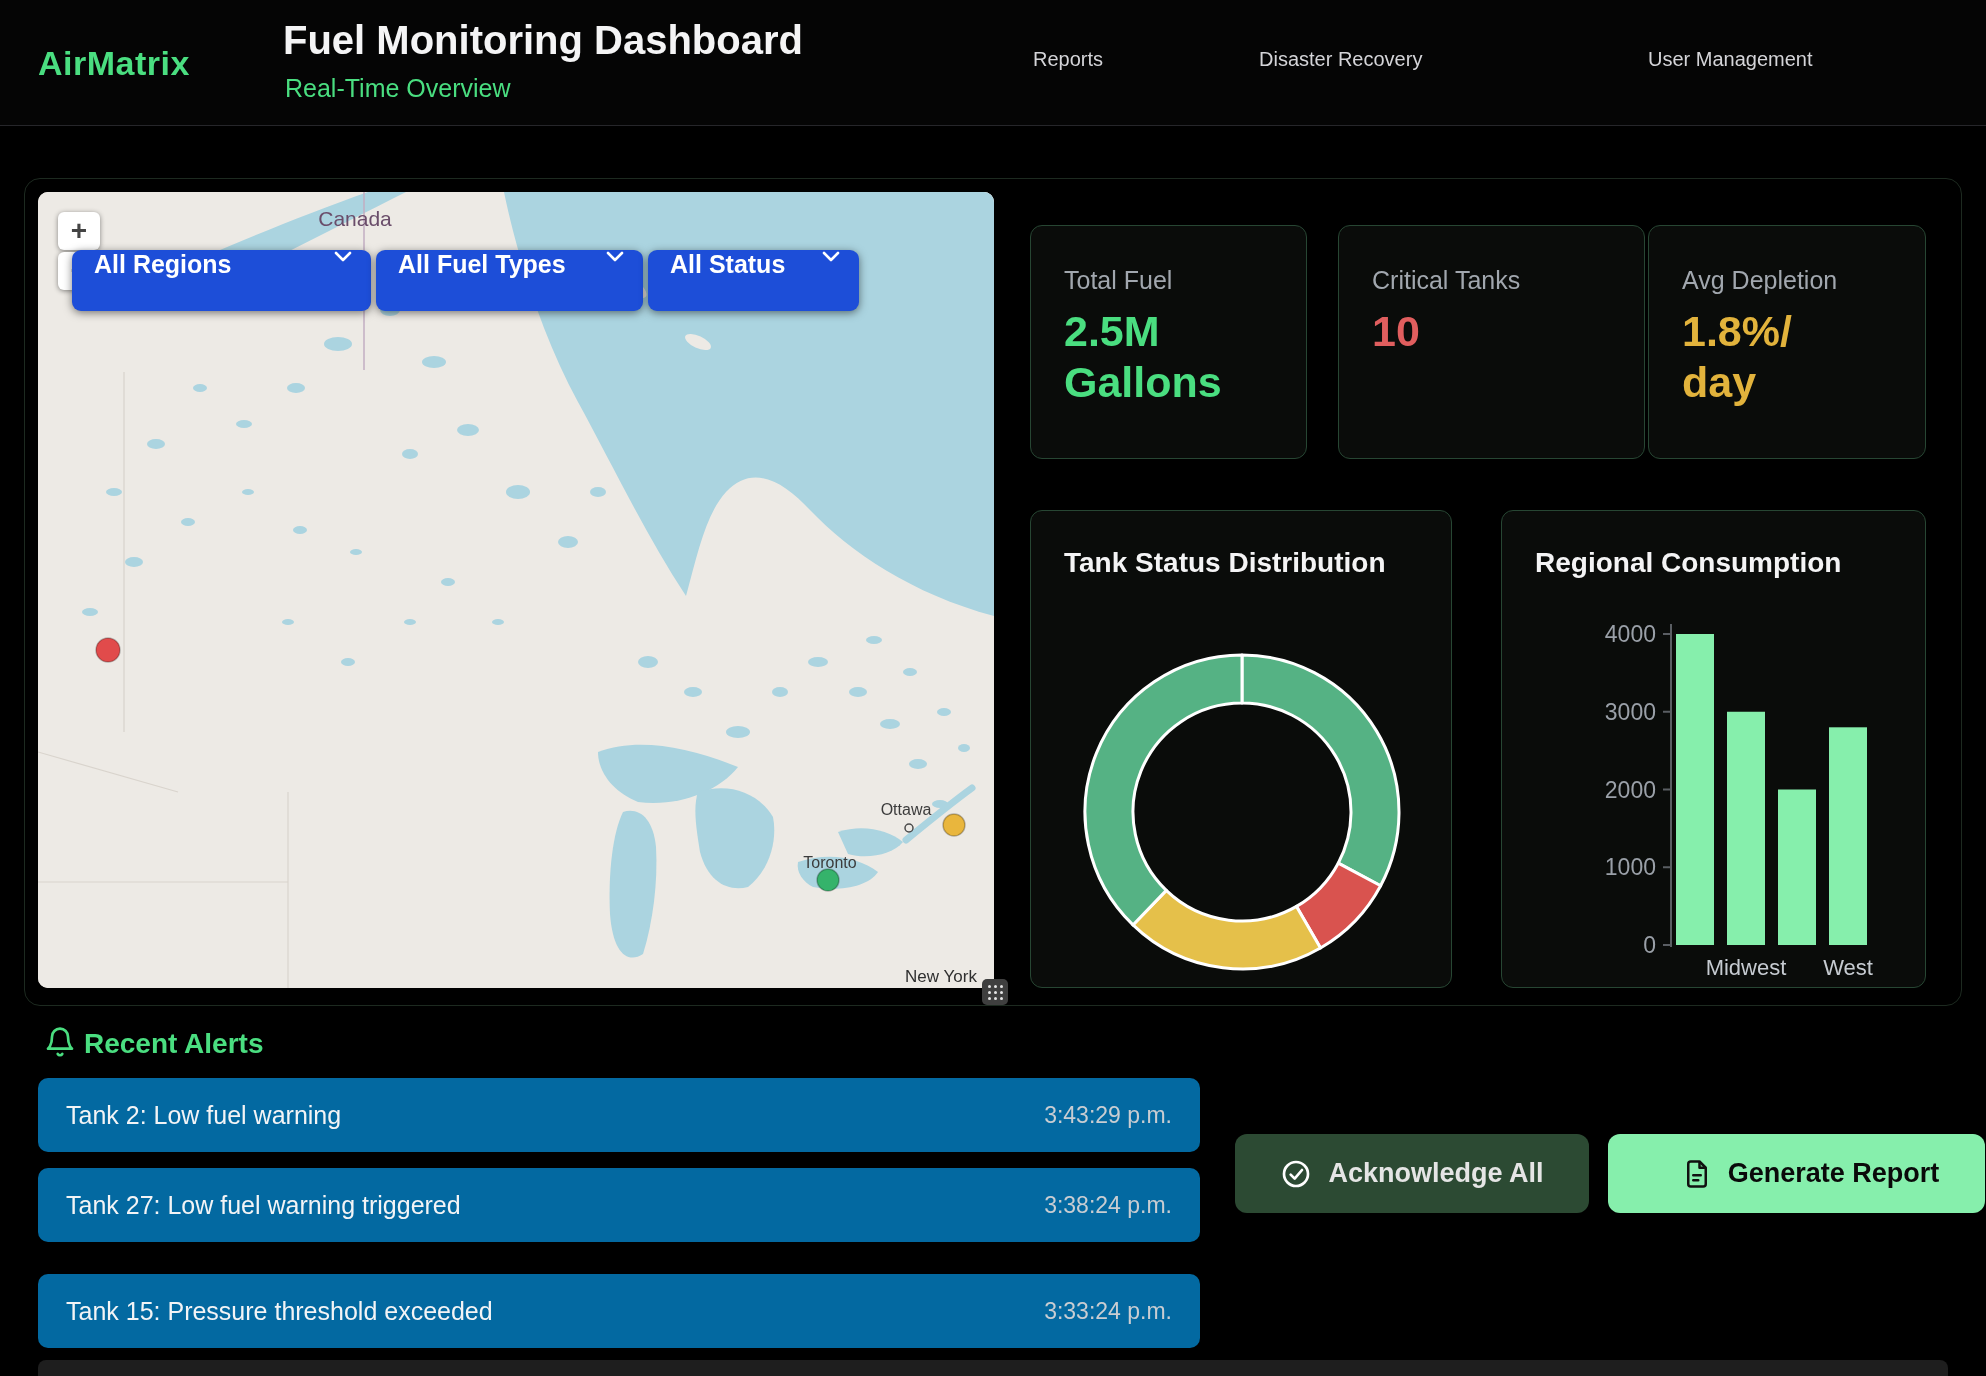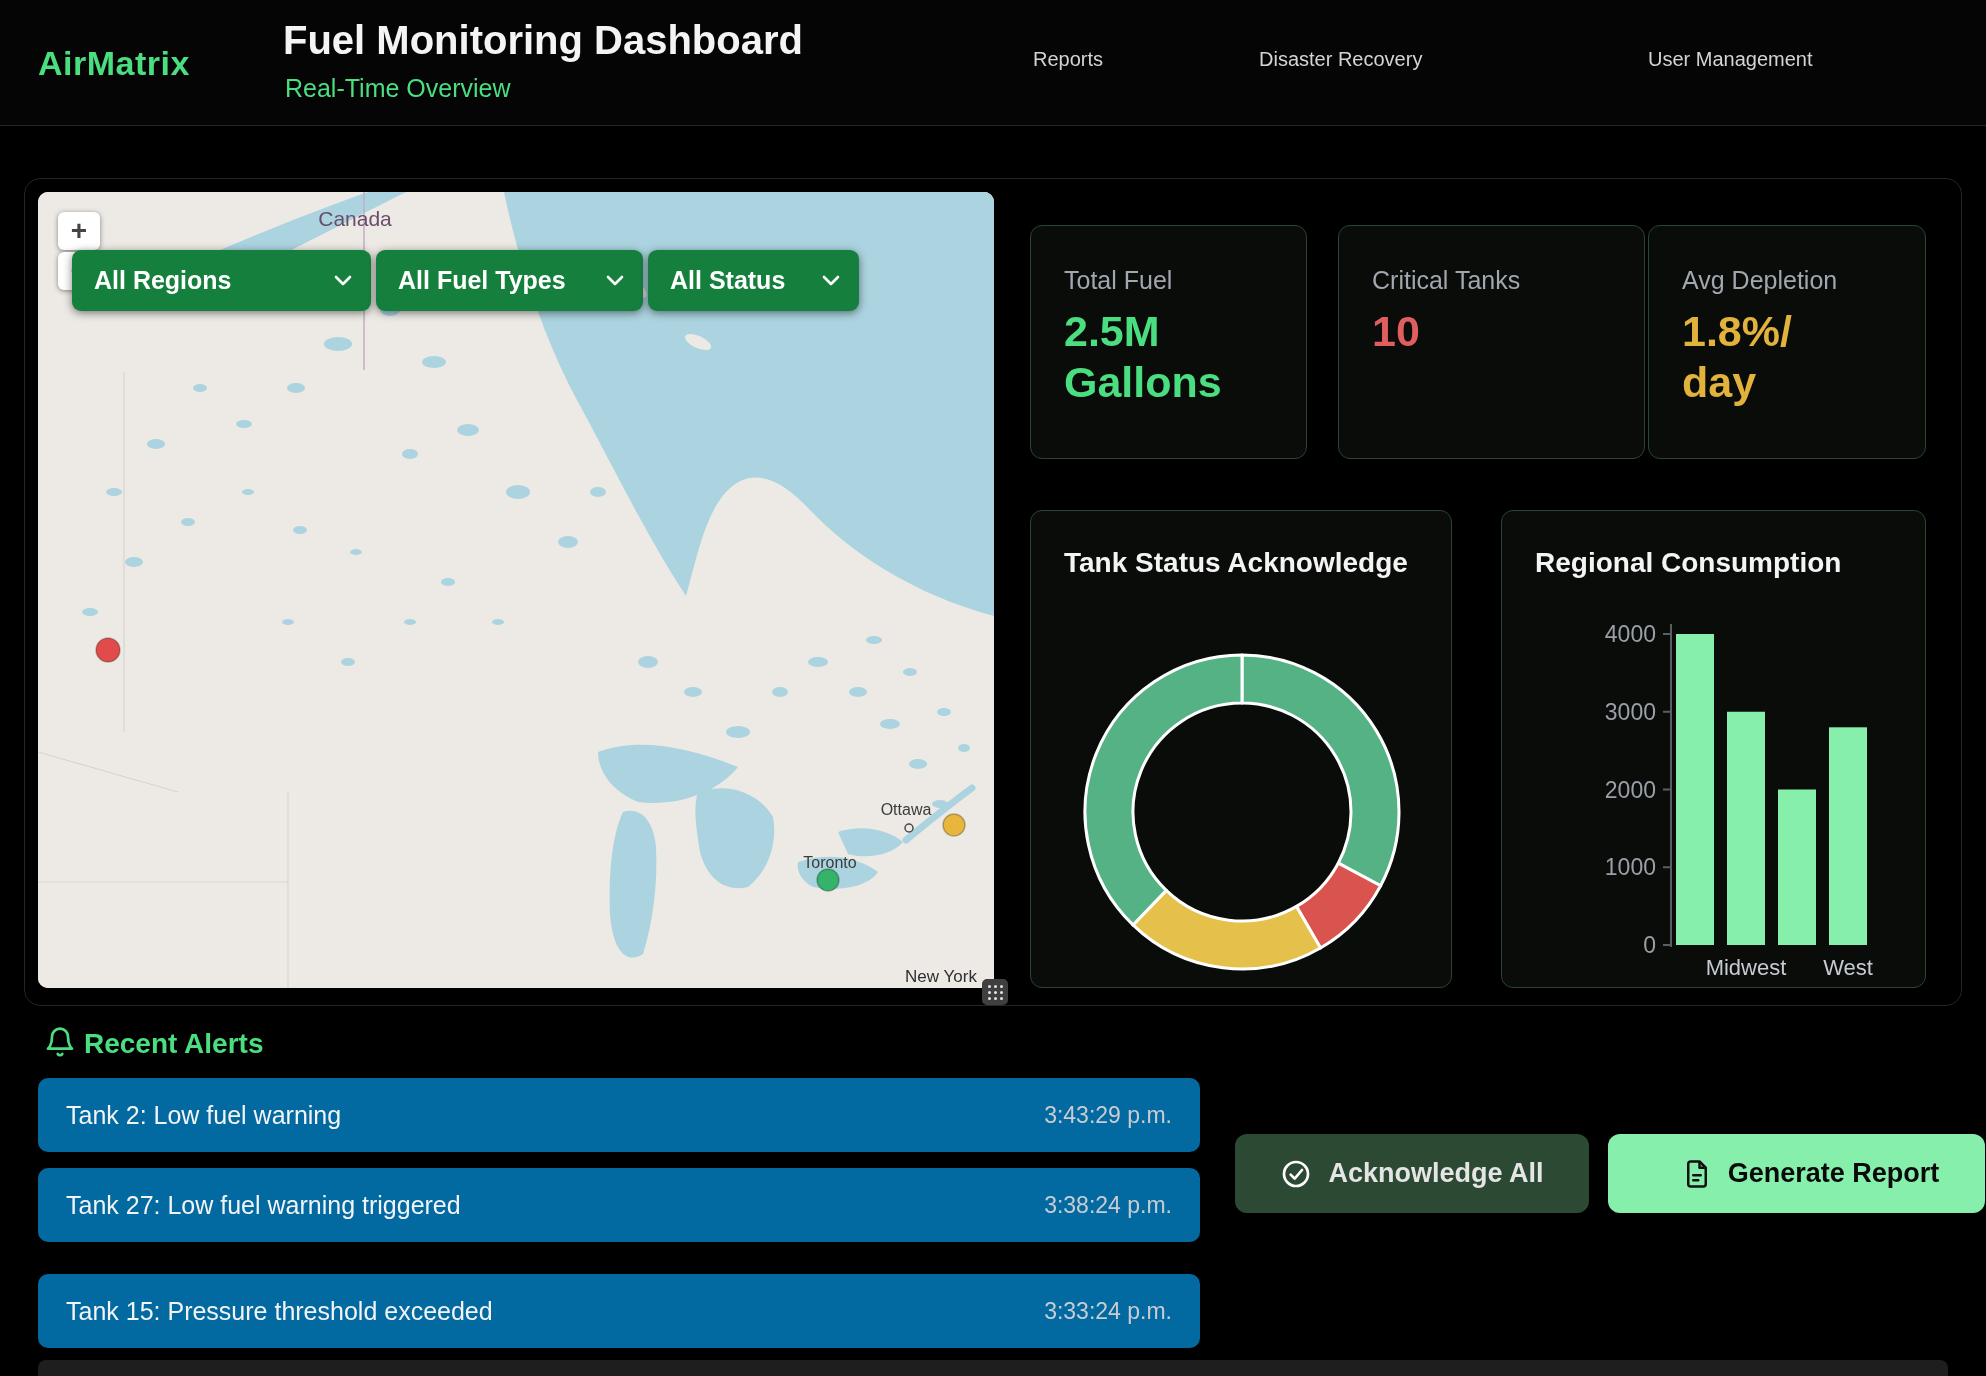--- a/index.html
+++ b/index.html
@@ -17,21 +17,21 @@
   
   .panel-border{position:absolute;left:24px;top:178px;width:1936px;height:826px;border:1px solid #1d2a20;border-radius:16px;pointer-events:none;}
 
   
   .map-wrap{position:absolute;left:38px;top:192px;width:956px;height:796px;}
   .map-clip{position:absolute;inset:0;border-radius:10px;overflow:hidden;background:#edeae5;}
   .map-clip svg{display:block;}
   .zoom-btn{position:absolute;left:20px;width:42px;height:38px;background:#fff;border-radius:6px;box-shadow:0 1px 5px rgba(0,0,0,.45);color:#444;font-size:28px;font-weight:bold;display:flex;align-items:center;justify-content:center;z-index:2;cursor:pointer;}
   .zoom-in{top:20px;} .zoom-out{top:60px;}
   .filters{position:absolute;left:34px;top:58px;z-index:5;display:flex;gap:5px;}
-  .dropdown{height:61px;background:#15803d;border-radius:9px;color:#fff;font-size:25px;font-weight:600;display:flex;align-items:center;justify-content:space-between;padding:0 18px 0 22px;box-shadow:0 2px 8px rgba(0,0,0,.5);cursor:pointer;}
+  .dropdown{height:61px;background:#1d4ed8;border-radius:9px;color:#fff;font-size:25px;font-weight:600;display:flex;justify-content:space-between;padding:0 18px 0 22px;box-shadow:0 2px 8px rgba(0,0,0,.5);cursor:pointer;}
   .dd-regions{width:259px;} .dd-fuel{width:227px;} .dd-status{width:171px;}
   .dropdown svg{margin-left:14px;flex:none;}
   .map-handle{position:absolute;left:944px;top:787px;width:26px;height:26px;background:#3f3f3f;border-radius:5px;z-index:6;display:grid;grid-template-columns:repeat(3,1fr);place-items:center;padding:4px;box-sizing:border-box;}
   .map-handle i{width:3px;height:3px;border-radius:50%;background:#e5e5e5;}
 
   
   .card{position:absolute;background:#0a0c0a;border:1px solid #274633;border-radius:12px;box-sizing:border-box;}
   .stat1{left:1030px;top:225px;width:277px;height:234px;}
   .stat2{left:1338px;top:225px;width:307px;height:234px;}
   .stat3{left:1648px;top:225px;width:278px;height:234px;}
@@ -203,21 +203,21 @@
   </div>
   <div class="card stat3">
     <div class="stat-label">Avg Depletion</div>
     <div class="stat-value v-yellow">
       <span>1.8%/</span><br>
       <span>day</span>
     </div>
   </div>
 
   <div class="card chart1">
-    <div class="chart-title">Tank Status Acknowledge</div>
+    <div class="chart-title">Tank Status Distribution</div>
     <svg id="donut" class="chart-svg" width="422" height="478" viewBox="0 0 422 478">
         <path d="M211,144 A157,157 0 0 1 349.62277207885154,374.7070353573848 L307.24128762162303,352.1724003436621 A109,109 0 0 0 211,192 Z" fill="#55b284" stroke="#fff" stroke-width="3" stroke-linejoin="round"></path>
         <path d="M349.62277207885154,374.7070353573848 A157,157 0 0 1 289.5,436.96598839415685 L265.5,395.3967690125038 A109,109 0 0 0 307.24128762162303,352.1724003436621 Z" fill="#d9534f" stroke="#fff" stroke-width="3" stroke-linejoin="round"></path>
         <path d="M289.5,436.96598839415685 A157,157 0 0 1 101.93863583793747,413.93634865316824 L135.28223761996932,379.408038236913 A109,109 0 0 0 265.5,395.3967690125038 Z" fill="#e5c04a" stroke="#fff" stroke-width="3" stroke-linejoin="round"></path>
         <path d="M101.93863583793747,413.93634865316824 A157,157 0 0 1 210.99999999999997,144 L210.99999999999997,192 A109,109 0 0 0 135.28223761996932,379.408038236913 Z" fill="#55b284" stroke="#fff" stroke-width="3" stroke-linejoin="round"></path>
       </svg>
   </div>
 
   <div class="card chart2">
     <div class="chart-title">Regional Consumption</div>

